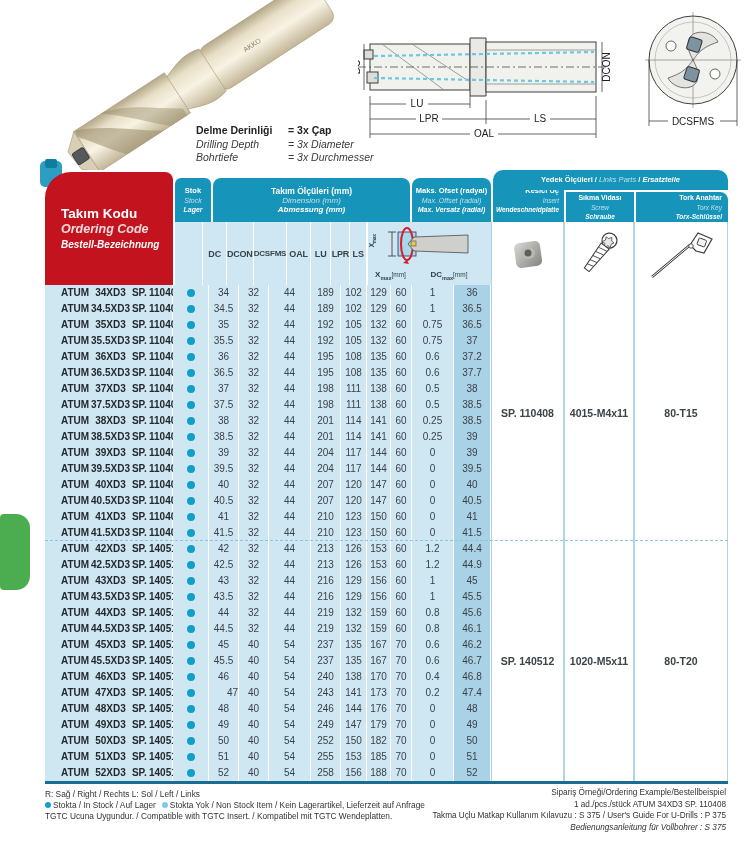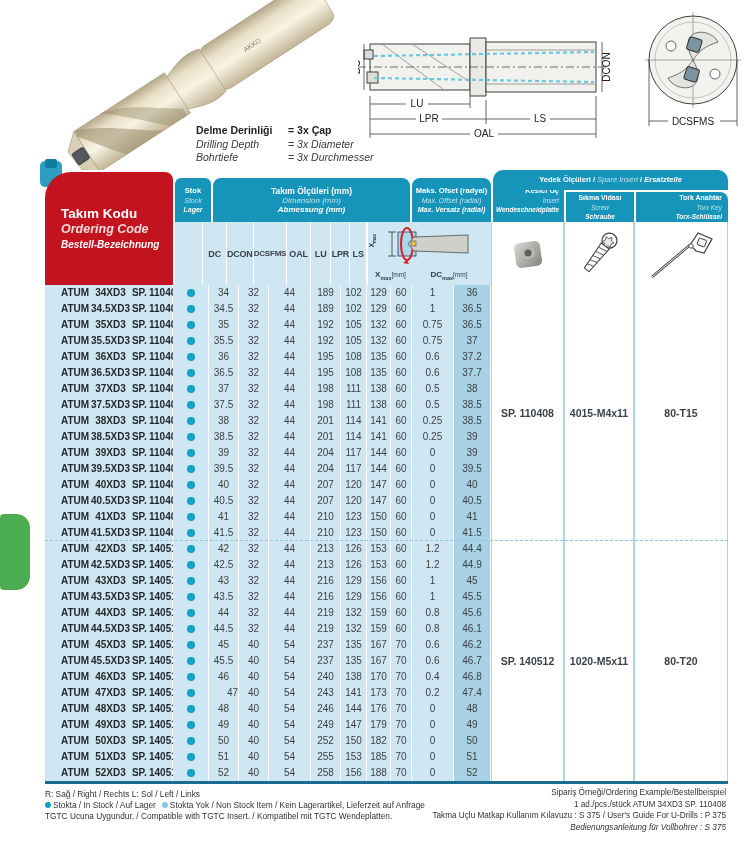--- a/index.html
+++ b/index.html
@@ -216,21 +216,21 @@
       <div class="l3" style="font-size:7px">Max. Versatz (radial)</div>
     </div>
 
     <div class="band" style="left:448px;top:8px;width:71px;height:44px;align-items:flex-end;padding-right:5px;box-sizing:border-box;text-align:right;">
       <div class="l1" style="font-size:7.5px">Kesici Uç</div>
       <div class="l2" style="font-size:6.5px">Insert</div>
       <div class="l3" style="font-size:6.5px">Wendeschneidplatte</div>
     </div>
 
     <div class="spare-strip">
-      <span class="b">Yedek Ölçüleri</span><span class="b"> / </span><span class="i">Spare Insert</span><span class="b"> / </span><span class="bi">Ersatzteile</span>
+      <span class="b">Yedek Ölçüleri</span><span class="b"> / </span><span class="i">Links Parts</span><span class="b"> / </span><span class="bi">Ersatzteile</span>
     </div>
 
     <div class="band" style="left:521px;top:22px;width:68px;height:30px;border-radius:0;">
       <div class="l1" style="font-size:7px">Sıkma Vidası</div>
       <div class="l2" style="font-size:6.5px">Screw</div>
       <div class="l3" style="font-size:6.5px">Schraube</div>
     </div>
 
     <div class="band" style="left:591px;top:22px;width:92px;height:30px;border-radius:0 8px 0 0;align-items:flex-end;padding-right:6px;box-sizing:border-box;text-align:right;">
       <div class="l1" style="font-size:7px">Tork Anahtar</div>

